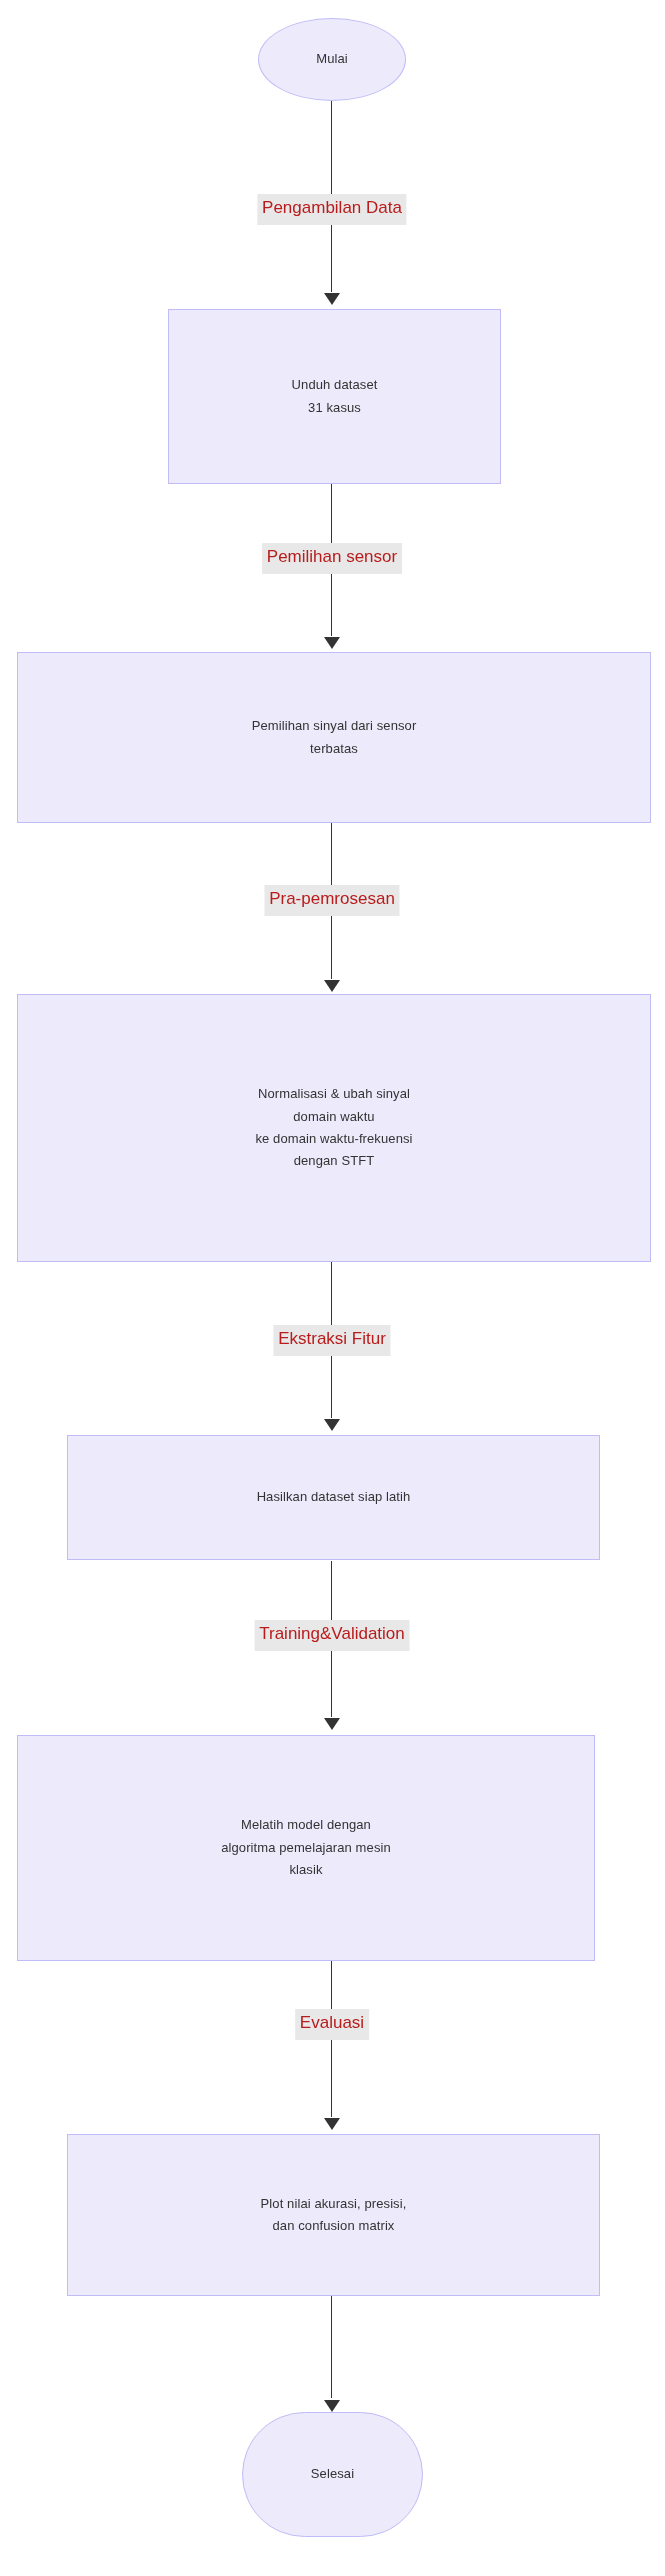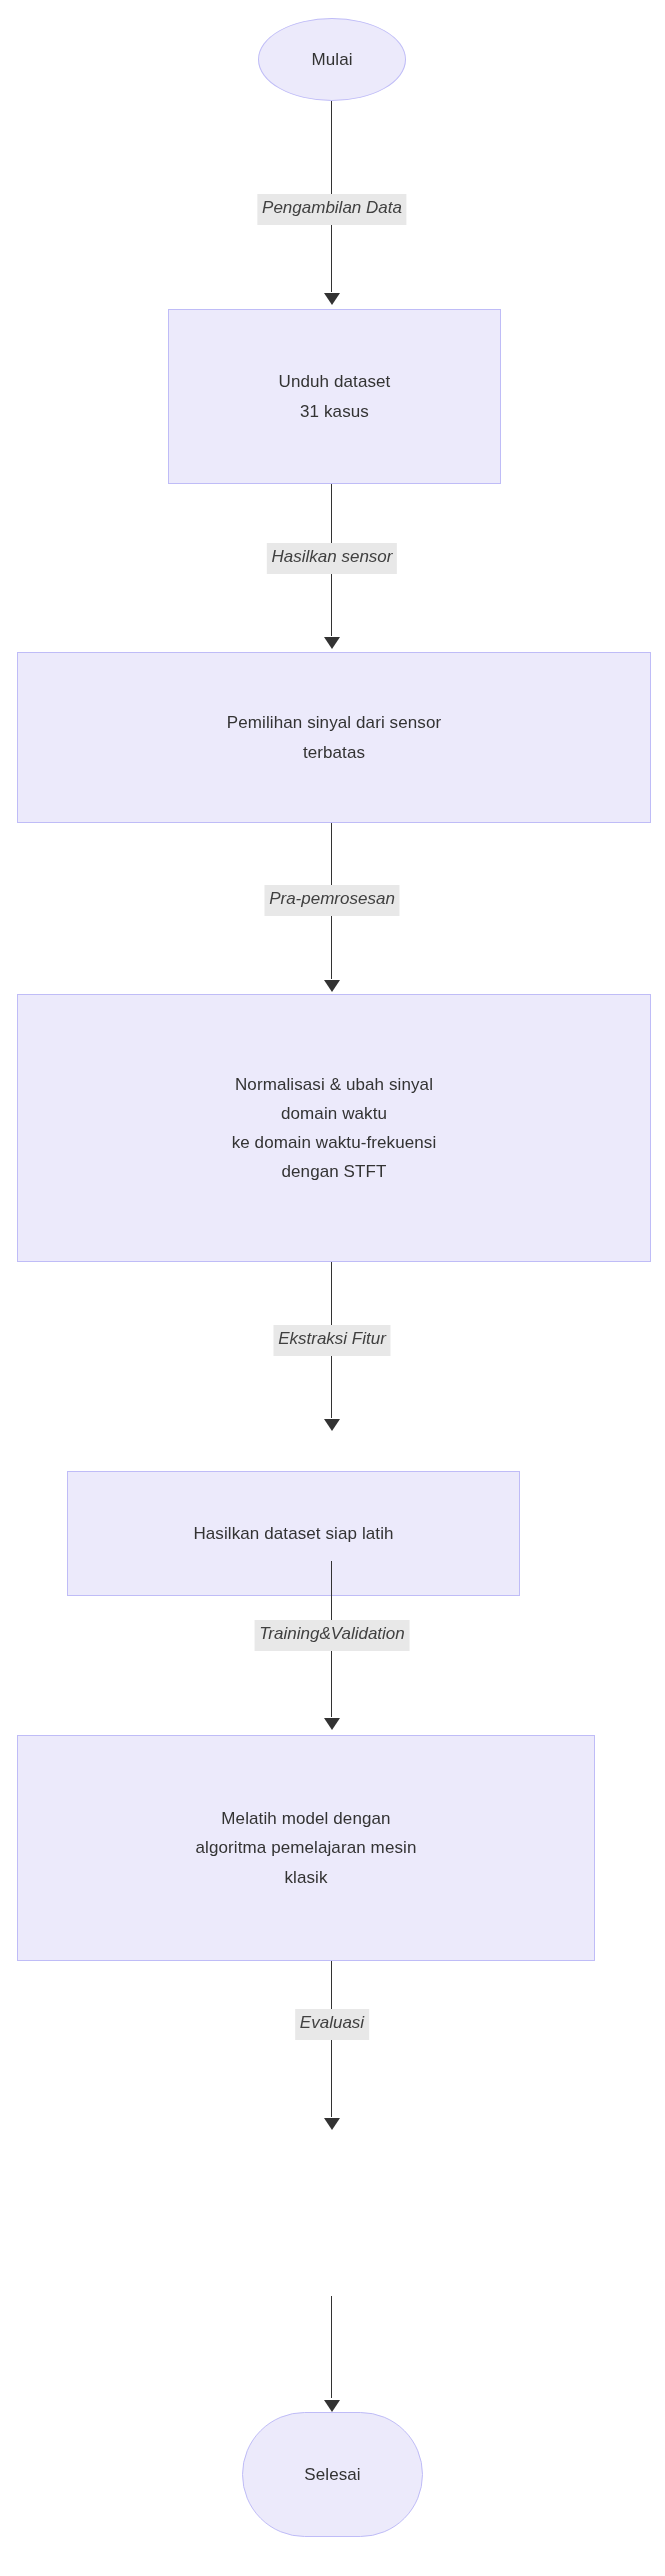--- a/index.html
+++ b/index.html
@@ -24,21 +24,21 @@
   .node {
     position: absolute;
     box-sizing: border-box;
     background: #ECEAFB;
     border: 1.3px solid #BFBCF7;
     display: flex;
     align-items: center;
     justify-content: center;
     text-align: center;
     color: #333333;
-    font-size: 17px;
+    font-size: 13px;
     line-height: 1.72;
     letter-spacing: 0.1px;
     white-space: pre-line;
   }
   .node.process { border-radius: 0; }
   .node.terminator-ellipse { border-radius: 50%; }
   .node.terminator-stadium { border-radius: 64px; }
 
   
   .edge-line {
@@ -55,28 +55,27 @@
     border-left: 8.7px solid transparent;
     border-right: 8.7px solid transparent;
     border-top: 12.7px solid #333333;
     margin-left: -8px;
   }
 
   
   .edge-label {
     position: absolute;
     background: #E8E8E8;
-    color: #404040;
+    color: #b91c1c;
     font-size: 17px;
     line-height: 1.35;
     padding: 3.4px 4.7px 4.7px 4.7px;
     white-space: nowrap;
     transform: translateX(-50%);
     left: 332px;
-    font-style: italic;
   }
 </style>
 </head>
 <body>
 
 <div id="flowchart">
 
   <div class="node terminator-ellipse" style="left:258px; top:18px; width:148px; height:83px;">
     <span>Mulai</span>
   </div>
@@ -85,21 +84,21 @@
   <div class="arrow-head" style="left:332px; top:293px;"></div>
   <div class="edge-label" style="top:194px;">Pengambilan Data</div>
 
   <div class="node process" style="left:168px; top:309px; width:333px; height:175px;">
     <span>Unduh dataset
 31 kasus</span>
   </div>
 
   <div class="edge-line" style="top:484px; height:152px;"></div>
   <div class="arrow-head" style="left:332px; top:637px;"></div>
-  <div class="edge-label" style="top:543px;">Hasilkan sensor</div>
+  <div class="edge-label" style="top:543px;">Pemilihan sensor</div>
 
   <div class="node process" style="left:17px; top:652px; width:634px; height:171px;">
     <span>Pemilihan sinyal dari sensor
 terbatas</span>
   </div>
 
   <div class="edge-line" style="top:823px; height:156px;"></div>
   <div class="arrow-head" style="left:332px; top:980px;"></div>
   <div class="edge-label" style="top:885px;">Pra-pemrosesan</div>
 
@@ -107,38 +106,42 @@
     <span>Normalisasi &amp; ubah sinyal
 domain waktu
 ke domain waktu-frekuensi
 dengan STFT</span>
   </div>
 
   <div class="edge-line" style="top:1262px; height:156px;"></div>
   <div class="arrow-head" style="left:332px; top:1419px;"></div>
   <div class="edge-label" style="top:1325px;">Ekstraksi Fitur</div>
 
-  <div class="node process" style="left:67px; top:1435px; width:453px; height:125px;margin-top:36px;">
+  <div class="node process" style="left:67px; top:1435px; width:533px; height:125px;">
     <span>Hasilkan dataset siap latih</span>
   </div>
 
   <div class="edge-line" style="top:1561px; height:156px;"></div>
   <div class="arrow-head" style="left:332px; top:1718px;"></div>
   <div class="edge-label" style="top:1620px;text-align:right;">Training&amp;Validation</div>
 
   <div class="node process" style="left:17px; top:1735px; width:578px; height:226px;">
     <span>Melatih model dengan
 algoritma pemelajaran mesin
 klasik</span>
   </div>
 
   <div class="edge-line" style="top:1961px; height:156px;"></div>
   <div class="arrow-head" style="left:332px; top:2118px;"></div>
   <div class="edge-label" style="top:2009px;">Evaluasi</div>
 
+  <div class="node process" style="left:67px; top:2134px; width:533px; height:162px;">
+    <span>Plot nilai akurasi, presisi,
+dan confusion matrix</span>
+  </div>
 
   <div class="edge-line" style="top:2296px; height:102px;"></div>
   <div class="arrow-head" style="left:332px; top:2400px;"></div>
 
   <div class="node terminator-stadium" style="left:242px; top:2412px; width:181px; height:125px;">
     <span>Selesai</span>
   </div>
 
 </div>
 

